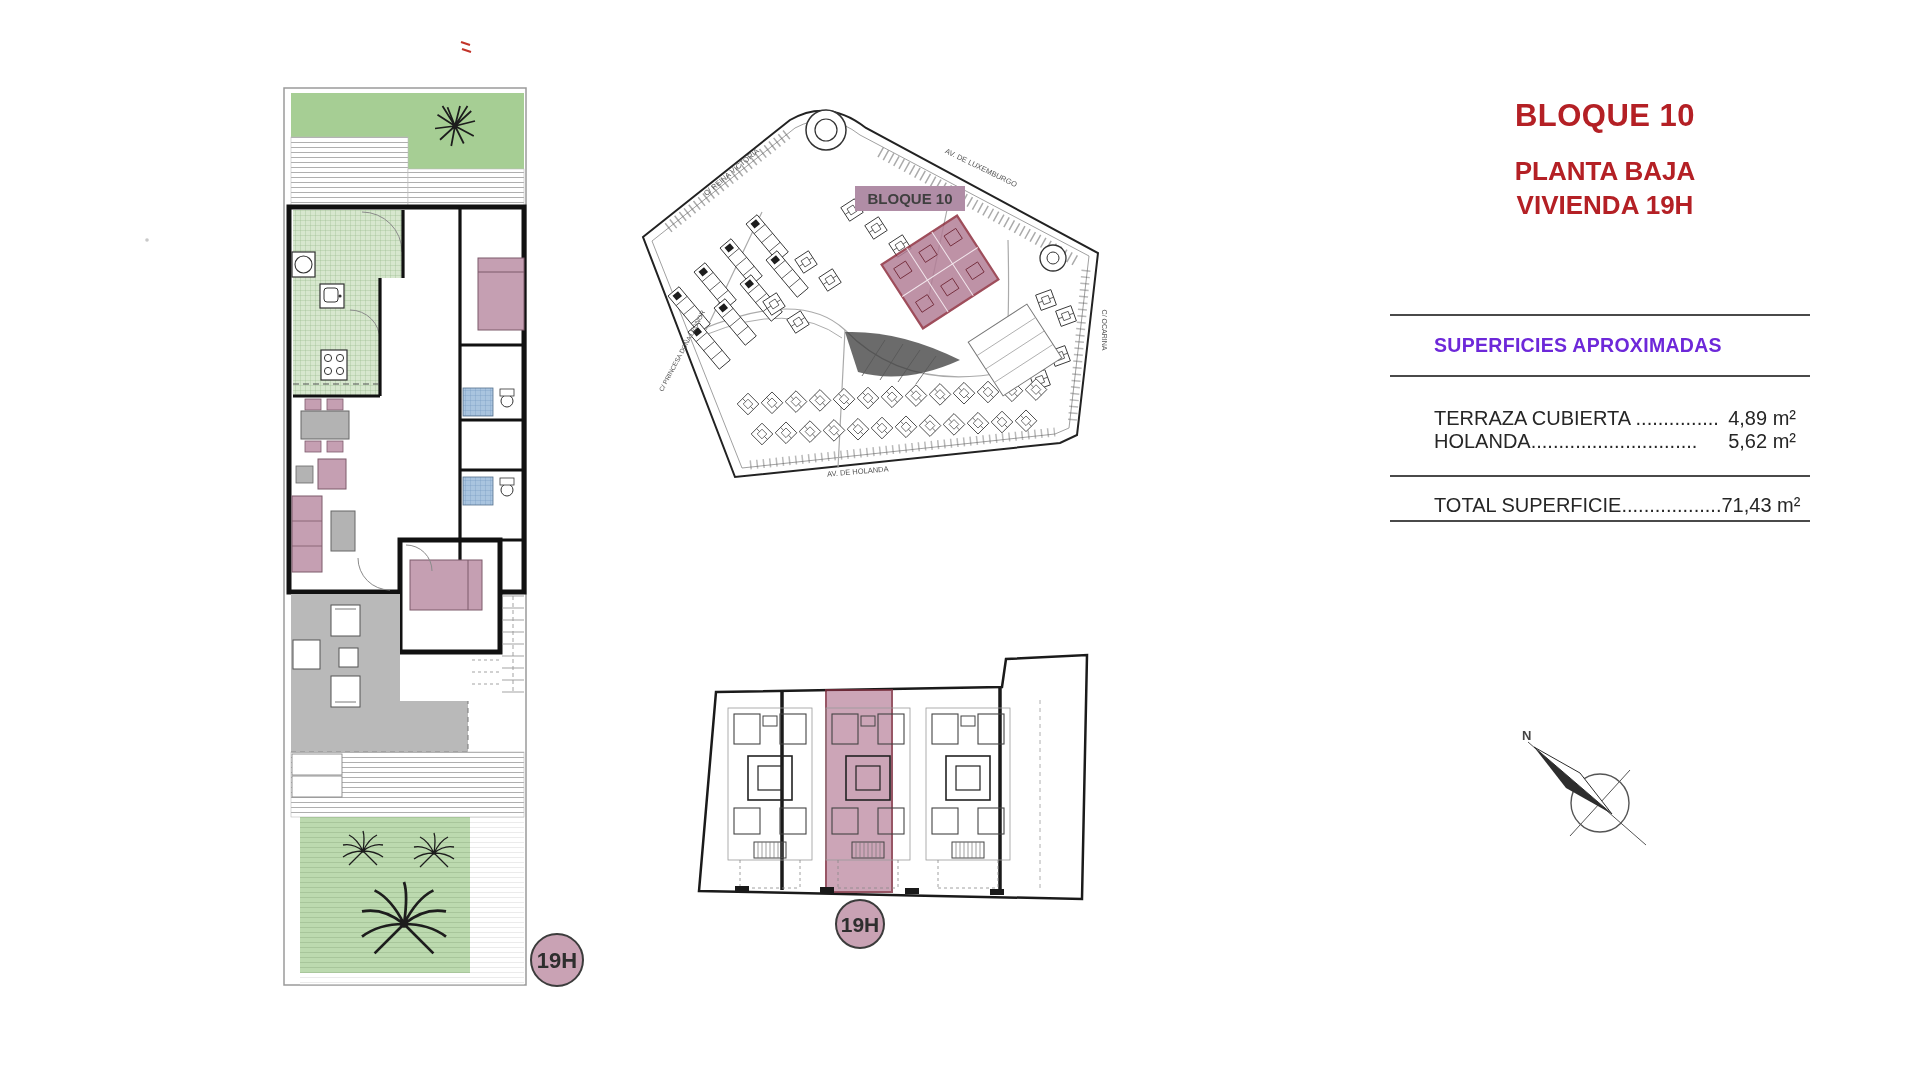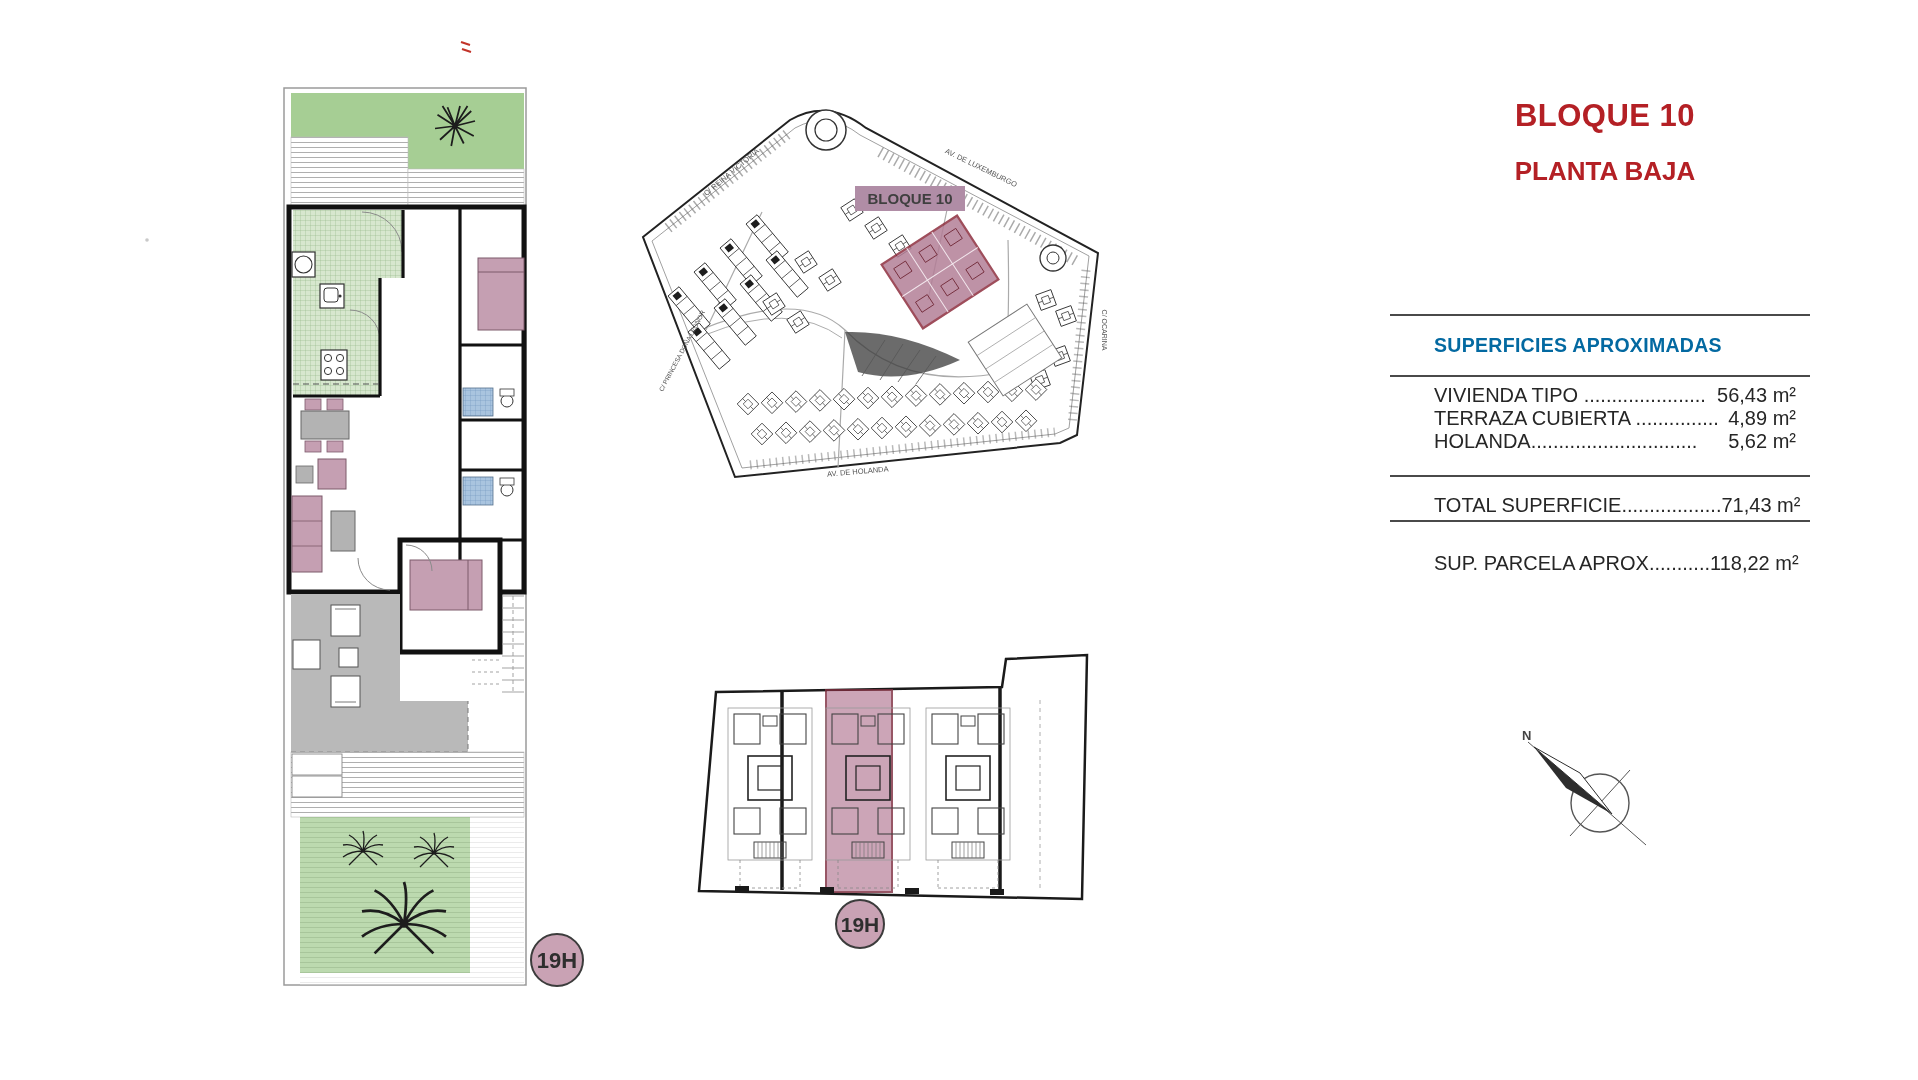--- a/index.html
+++ b/index.html
@@ -4,21 +4,21 @@
 <style>
   html,body{margin:0;padding:0;background:#fff;}
   .canvas{position:relative;width:1918px;height:1080px;background:#ffffff;overflow:hidden;
           font-family:"Liberation Sans", sans-serif;}
   .layer{position:absolute;left:0;top:0;}
   .title-block{position:absolute;left:1440px;top:98px;width:330px;text-align:center;color:#b42025;}
   .title-main{font-size:31px;font-weight:800;letter-spacing:.5px;margin-bottom:20px;}
   .title-sub{font-size:26px;font-weight:700;line-height:1.32;}
   .surfaces{position:absolute;left:1390px;top:314px;width:420px;height:290px;color:#222;}
   .hr{position:absolute;left:0;width:420px;border-top:2px solid #4a4a4a;height:0;}
-  .tbl-heading{position:absolute;left:44px;top:20px;font-size:19.5px;font-weight:700;letter-spacing:.3px;color:#0369a1;}
+  .tbl-heading{position:absolute;left:44px;top:20px;font-size:19.5px;font-weight:700;letter-spacing:.3px;color:#6d28d9;}
   .tbl-row{position:absolute;left:44px;right:14px;display:flex;font-size:20px;color:#262626;white-space:nowrap;}
   .tbl-row .val{margin-left:auto;}
   text{font-family:"Liberation Sans", sans-serif;}
 </style>
 </head>
 <body>
 
 <div class="canvas">
 
 <svg class="layer" width="1918" height="1080" viewBox="0 0 1918 1080">
@@ -306,44 +306,37 @@
     <polygon points="1534,747 1566,788 1612,814" fill="#2d2d2d"></polygon>
     <polygon points="1534,747 1580,773 1612,814" fill="#ffffff" stroke="#2d2d2d" stroke-width="1"></polygon>
     <text x="1522" y="740" font-size="13" fill="#444" font-weight="600">N</text>
   </g>
 </svg>
 
 <div class="title-block">
   <div class="title-main">BLOQUE 10</div>
   <div class="title-sub">
     <div>PLANTA BAJA</div>
+    <div>VIVIENDA 19H</div>
   </div>
 </div>
 
 <div class="surfaces">
   <div class="hr" style="top:0;"></div>
   <div class="tbl-heading">SUPERFICIES APROXIMADAS</div>
   <div class="hr" style="top:61px;"></div>
-  <div class="tbl-row" style="top:70px;">
-    <span>VIVIENDA TIPO ......................</span>
-    <span class="val">56,43 m²</span>
-  </div>
   <div class="tbl-row" style="top:93px;justify-content:center;">
     <span>TERRAZA CUBIERTA ...............</span>
     <span class="val">4,89 m²</span>
   </div>
   <div class="tbl-row" style="top:116px;">
     <span>HOLANDA..............................</span>
     <span class="val">5,62 m²</span>
   </div>
   <div class="hr" style="top:161px;"></div>
   <div class="tbl-row" style="top:180px;align-items:center;">
     <span>TOTAL SUPERFICIE..................</span>
     <span class="val">71,43 m²</span>
   </div>
   <div class="hr" style="top:206px;"></div>
-  <div class="tbl-row" style="top:238px;">
-    <span>SUP. PARCELA APROX...........</span>
-    <span class="val">118,22 m²</span>
-  </div>
 </div>
 
 </div>
 
 </body></html>

